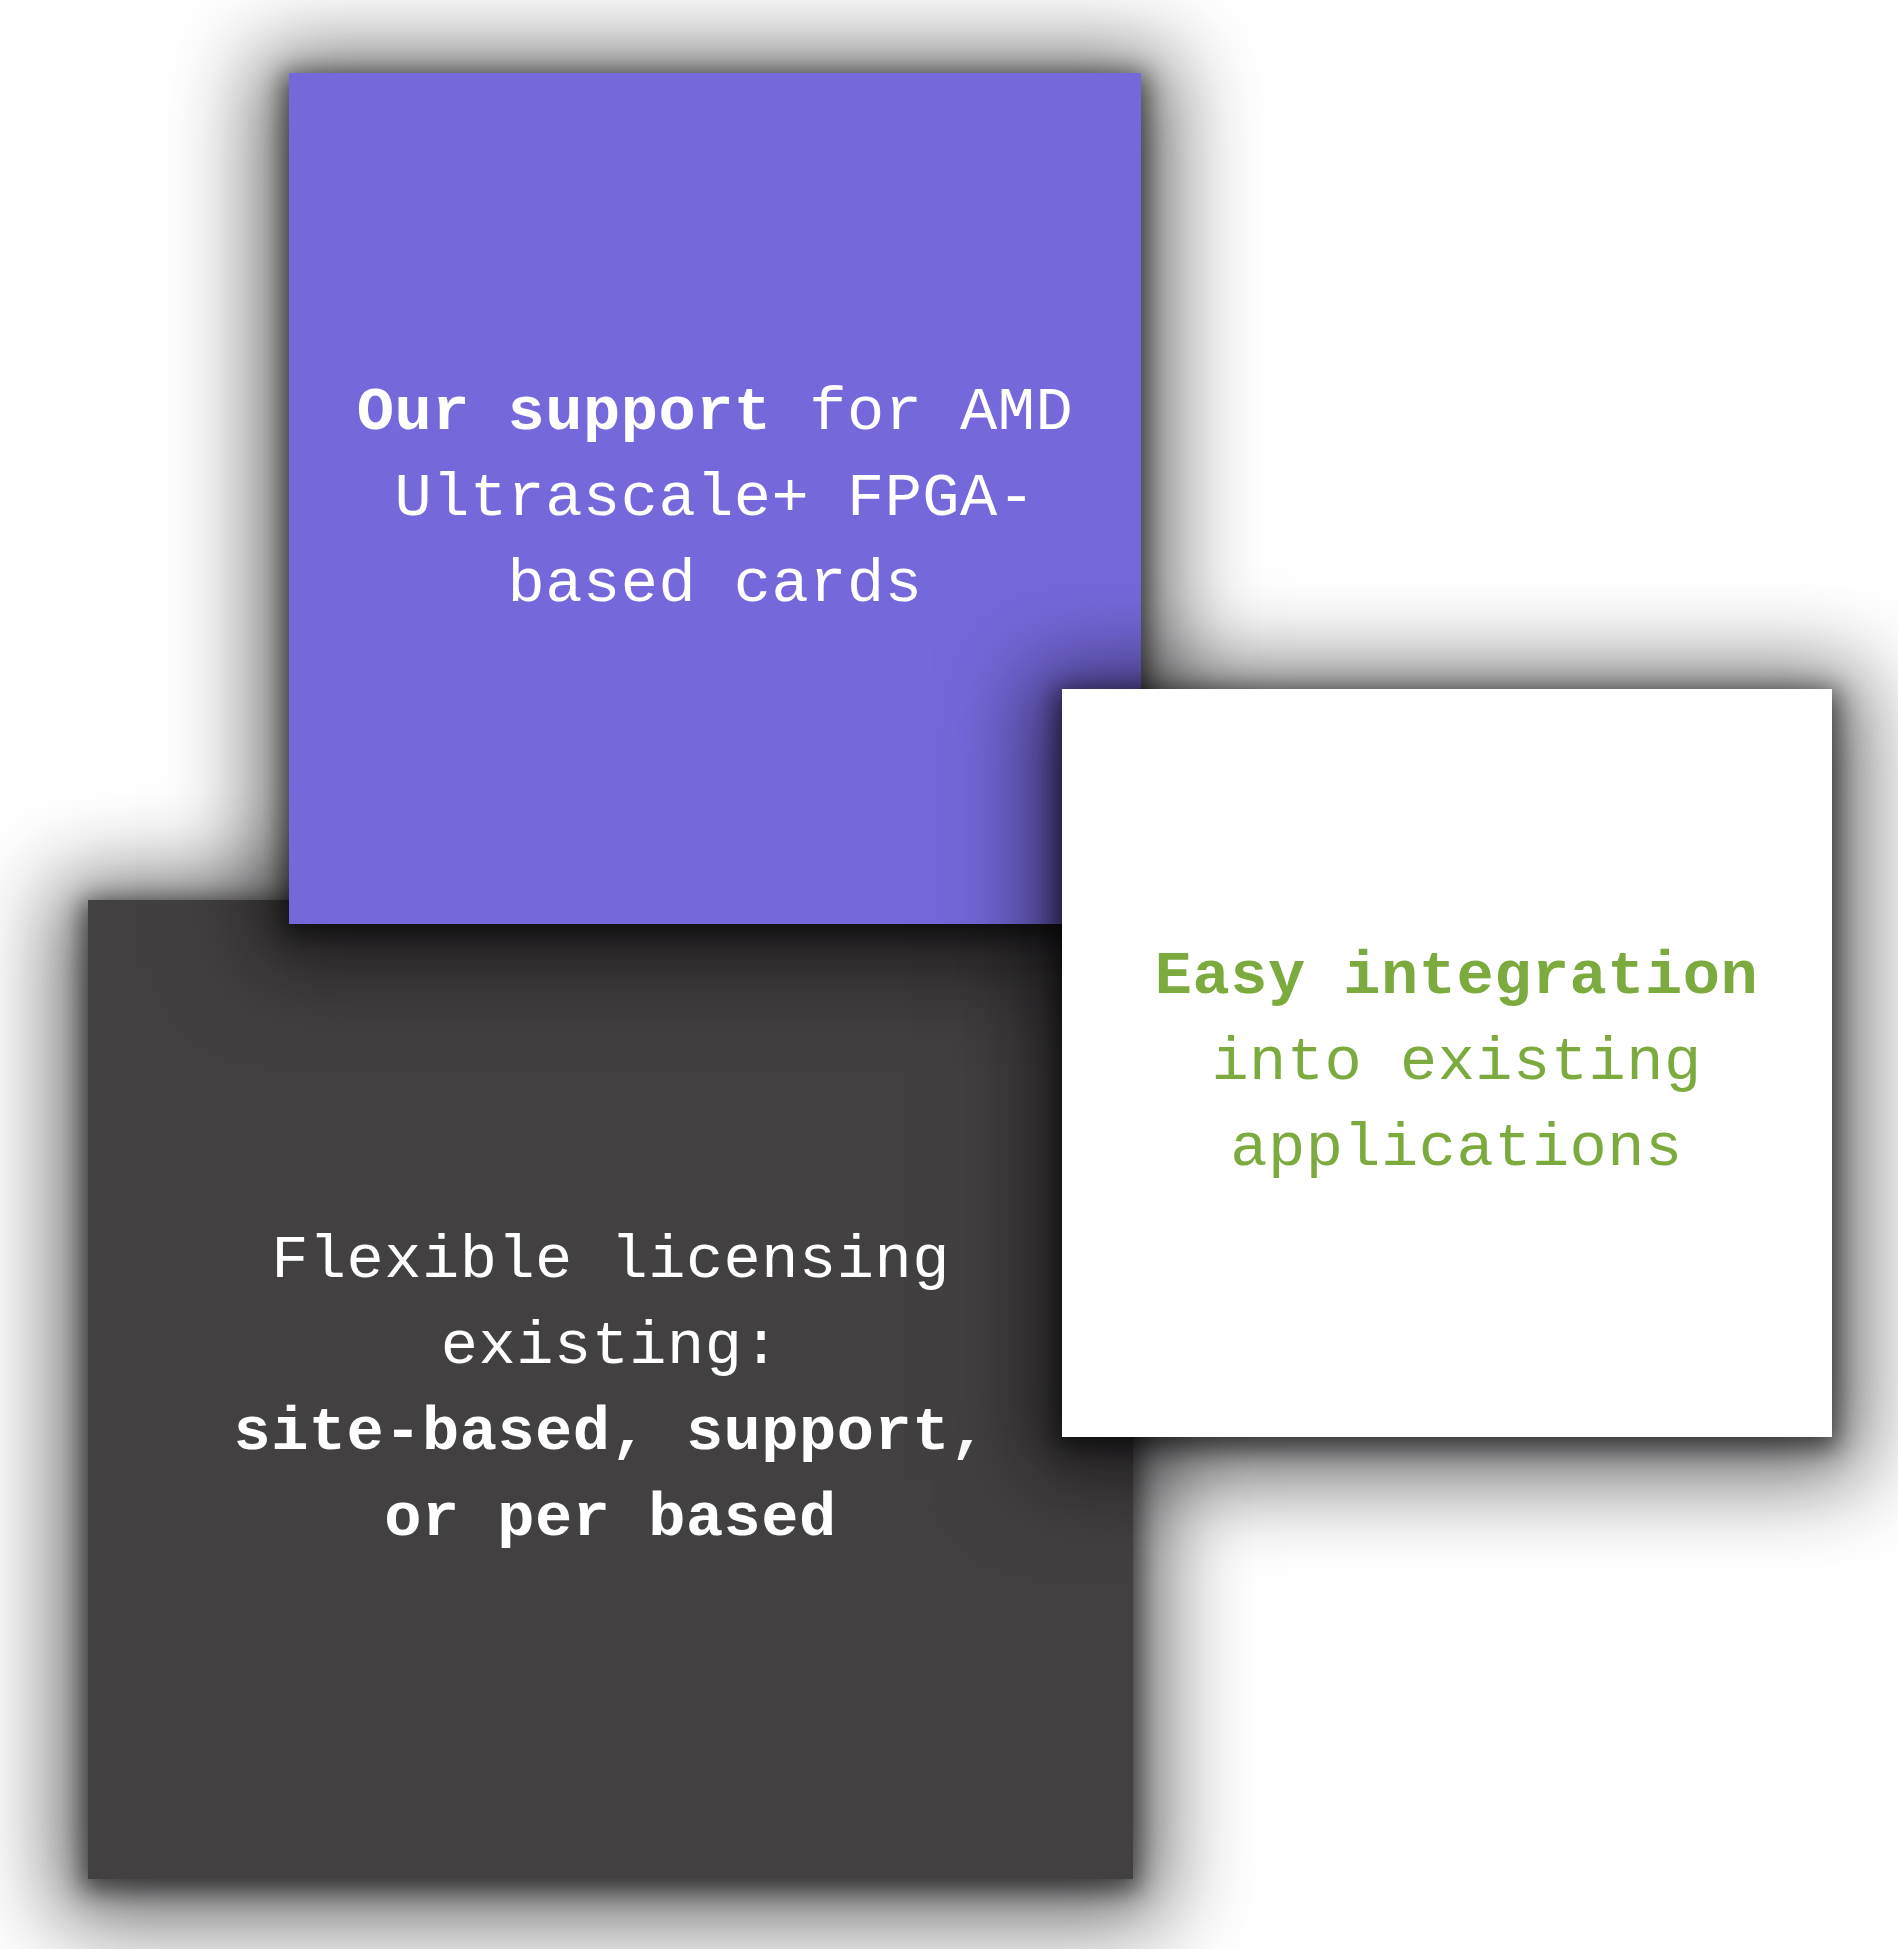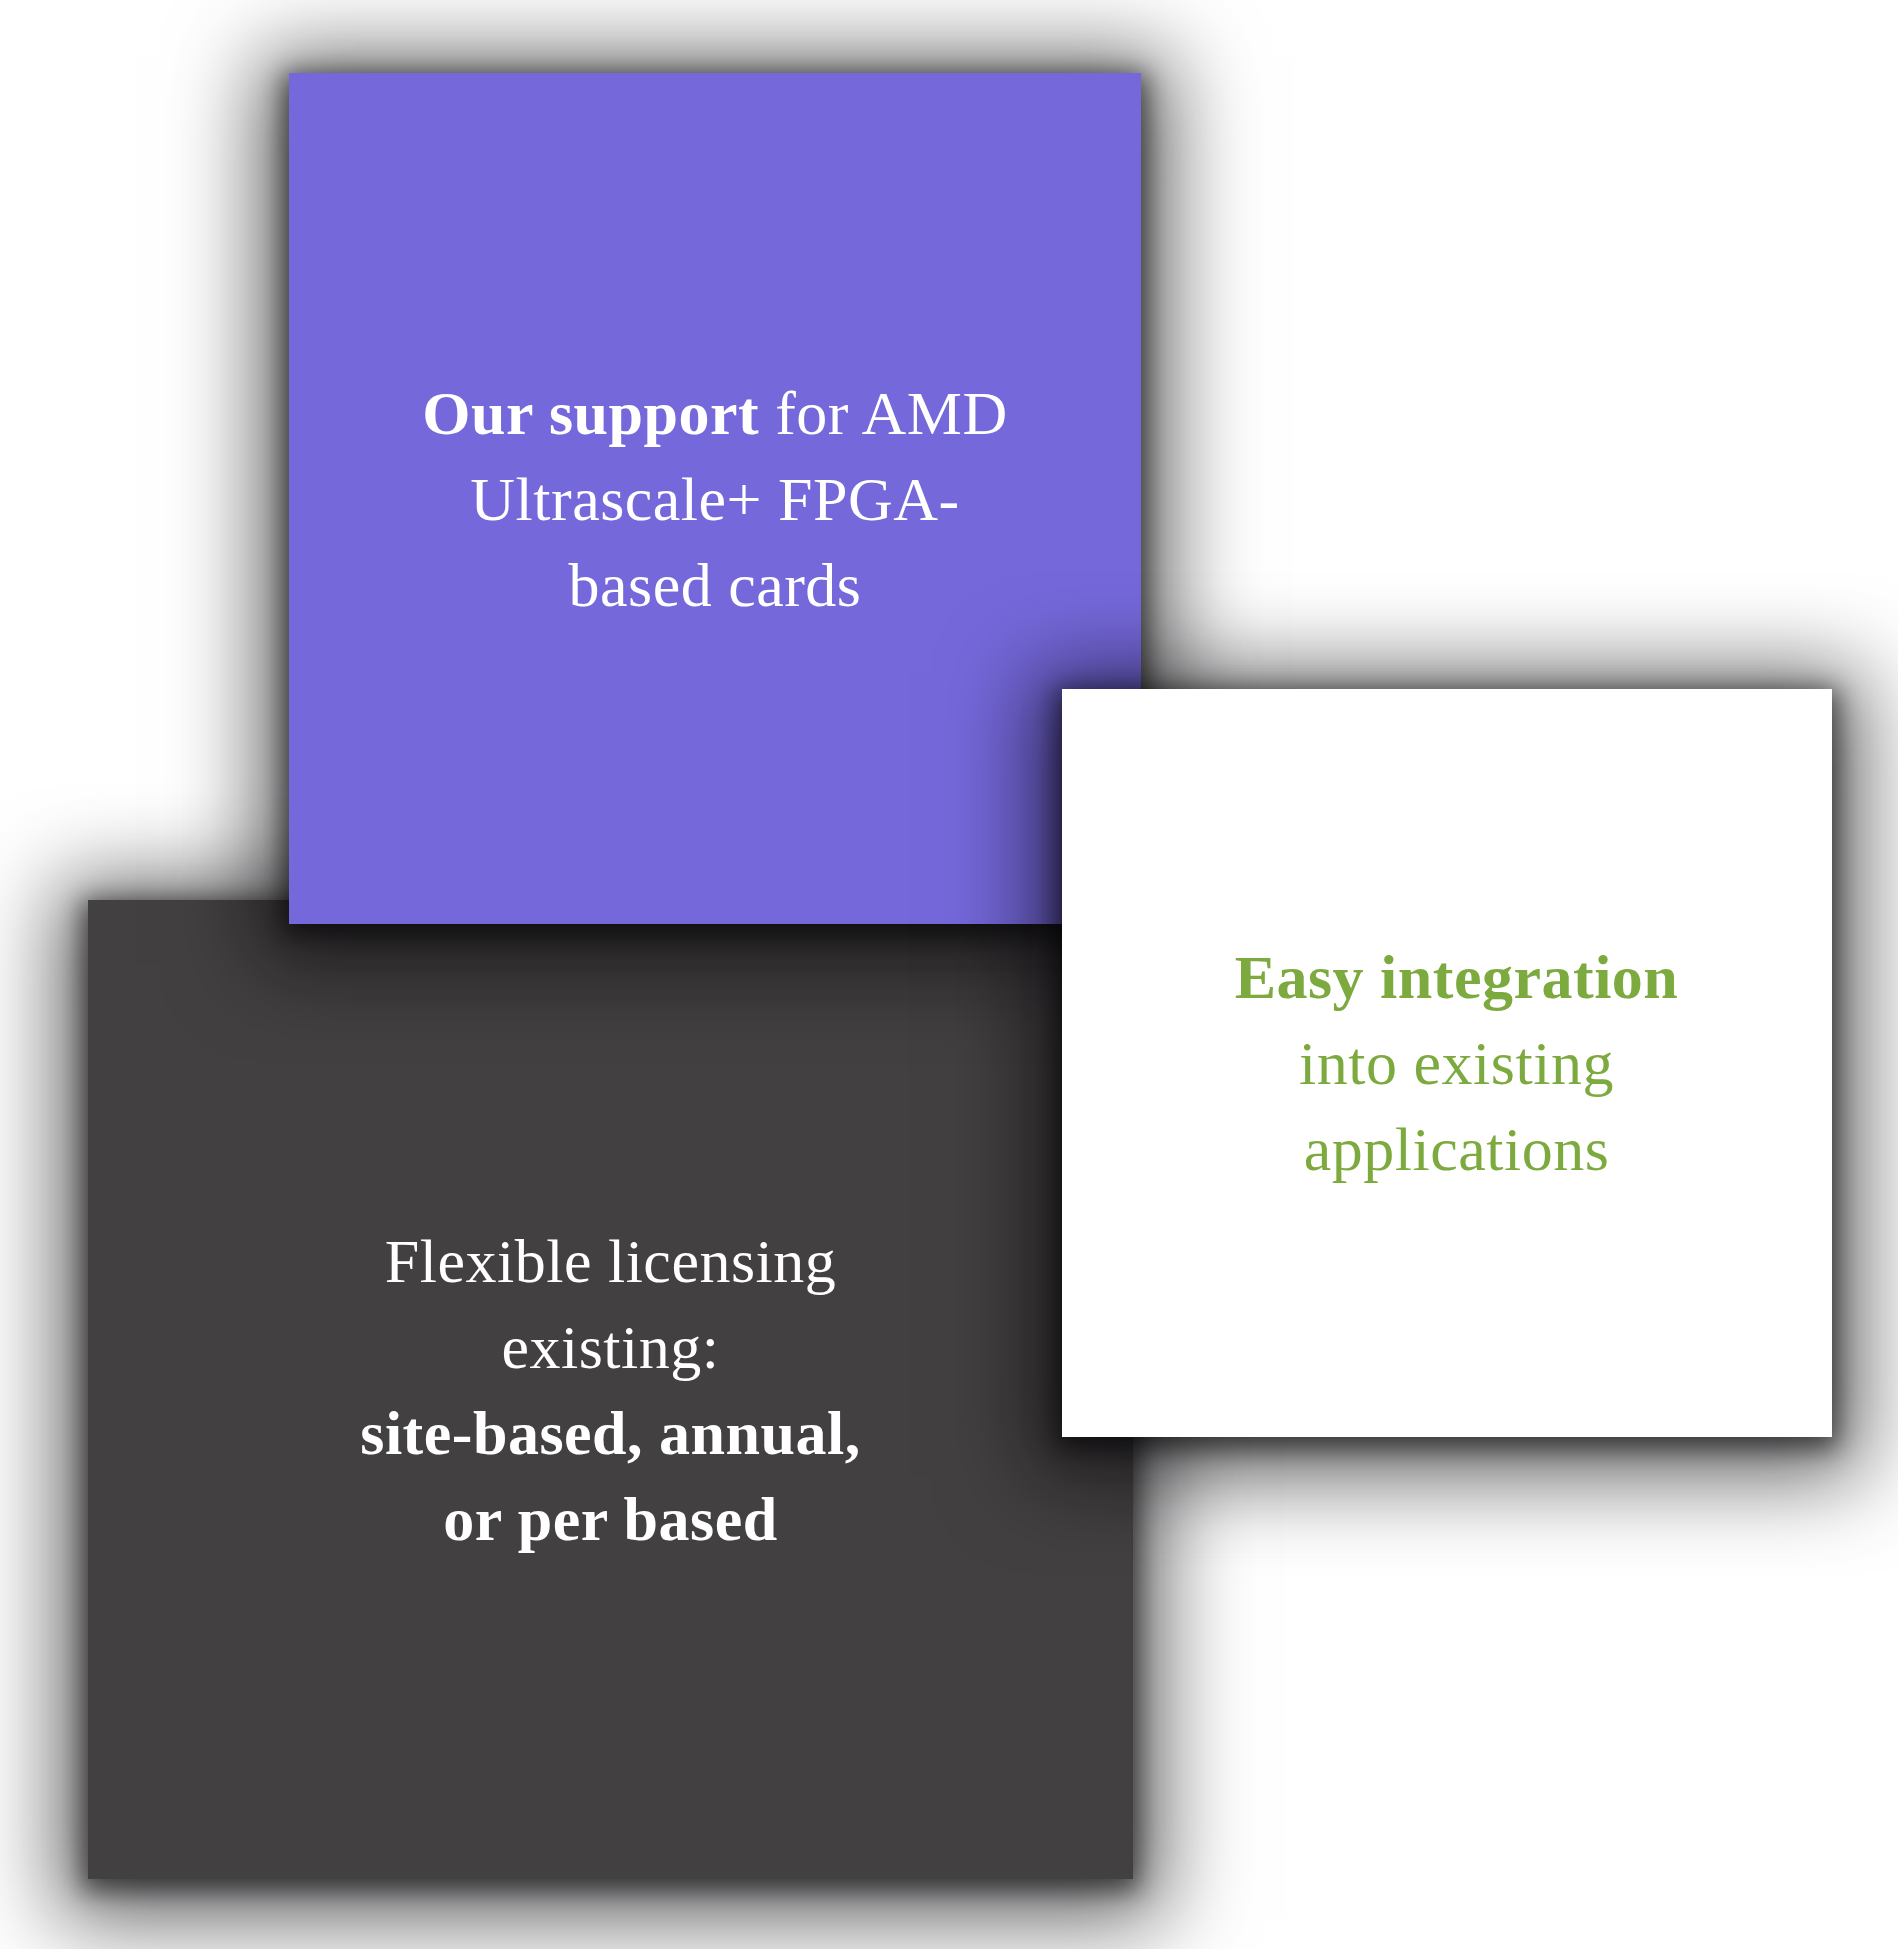--- a/index.html
+++ b/index.html
@@ -6,21 +6,21 @@
     margin: 0;
     padding: 0;
     background: #ffffff;
   }
   .canvas {
     position: relative;
     width: 1899px;
     height: 1950px;
     background: var(--page-bg, #ffffff);
     overflow: hidden;
-    font-family: Liberation Serif, serif;
+    font-family: Liberation Mono, monospace;
   }
   .card {
     position: absolute;
     display: flex;
     align-items: center;
     justify-content: center;
     text-align: center;
     box-shadow: 0 5.9px 23.4px 5.9px rgba(0,0,0,0.55),
                 0 11.7px 83px 29px rgba(8,6,10,0.62);
   }
@@ -76,21 +76,21 @@
       <div class="line"><span class="b">Our support</span><span> for AMD</span></div>
       <div class="line">Ultrascale+ FPGA-</div>
       <div class="line">based cards</div>
     </div>
   </div>
 
   <div class="card card-licensing">
     <div class="text-block">
       <div class="line">Flexible licensing</div>
       <div class="line">existing:</div>
-      <div class="line b">site-based, annual,</div>
+      <div class="line b">site-based, support,</div>
       <div class="line b">or per based</div>
     </div>
   </div>
 
   <div class="card card-integration">
     <div class="text-block">
       <div class="line b">Easy integration</div>
       <div class="line">into existing</div>
       <div class="line">applications</div>
     </div>

